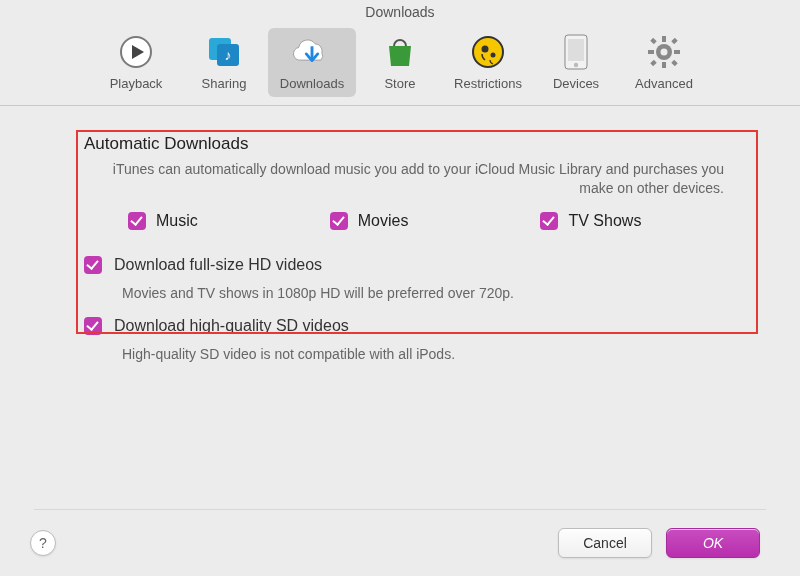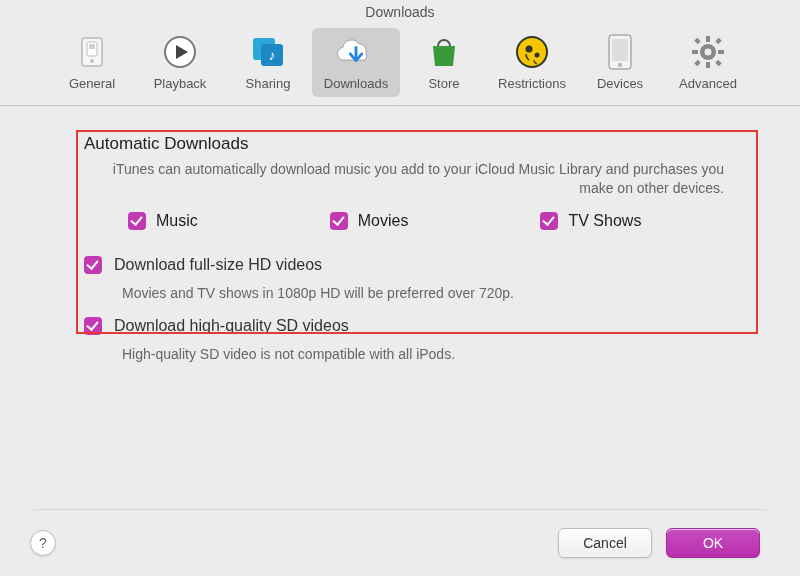--- a/index.html
+++ b/index.html
@@ -111,20 +111,21 @@
     background:var(--btngrad);
     font-size:14px;color:#333;
     display:flex;align-items:center;justify-content:center;
     box-shadow:0 1px 0 rgba(255,255,255,.7) inset,0 1px 2px rgba(0,0,0,.08);
     cursor:default;
   }
   .btn.primary{
     background:linear-gradient(#c84dc0,#b82ead);
     border:1px solid #a62a9b;
     color:#fff;
+    font-style:italic;
   }
   .help{
     position:absolute;left:30px;bottom:20px;
     width:24px;height:24px;border-radius:50%;
     border:1px solid #bbb;background:#fff;
     display:flex;align-items:center;justify-content:center;
     font-size:14px;color:#666;
     box-shadow:0 1px 2px rgba(0,0,0,.08);
   }
   
@@ -140,31 +141,20 @@
     transform:rotate(40deg);
   }
   svg{display:block}
 </style>
 </head>
 <body>
 
 <div class="titlebar">Downloads</div>
 
 <div class="toolbar">
-  <div class="toolbar-item">
-    <div class="toolbar-icon">
-      <svg width="36" height="36" viewBox="0 0 36 36">
-        <rect x="8" y="4" width="20" height="28" rx="2" fill="#f6f6f6" stroke="#9a9a9a"></rect>
-        <rect x="13" y="8" width="10" height="14" rx="1" fill="#fff" stroke="#bcbcbc"></rect>
-        <rect x="15" y="10" width="6" height="5" fill="#d0d0d0"></rect>
-        <circle cx="18" cy="27" r="2" fill="#c0c0c0"></circle>
-      </svg>
-    </div>
-    <span>General</span>
-  </div>
 
   <div class="toolbar-item">
     <div class="toolbar-icon">
       <svg width="36" height="36" viewBox="0 0 36 36">
         <circle cx="18" cy="18" r="15" fill="#fff" stroke="#7a7a7a" stroke-width="2"></circle>
         <polygon points="14,11 14,25 26,18" fill="#444"></polygon>
       </svg>
     </div>
     <span>Playback</span>
   </div>

